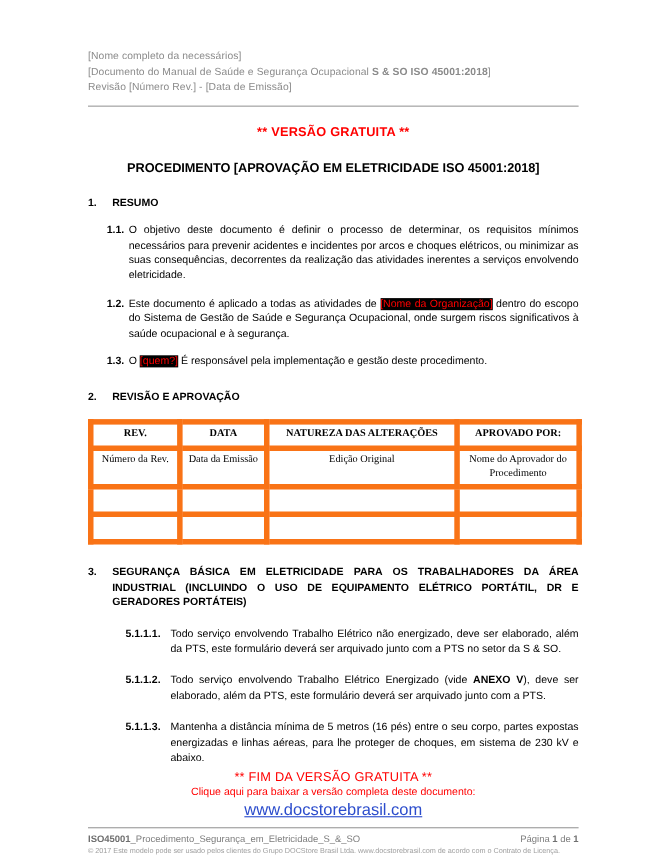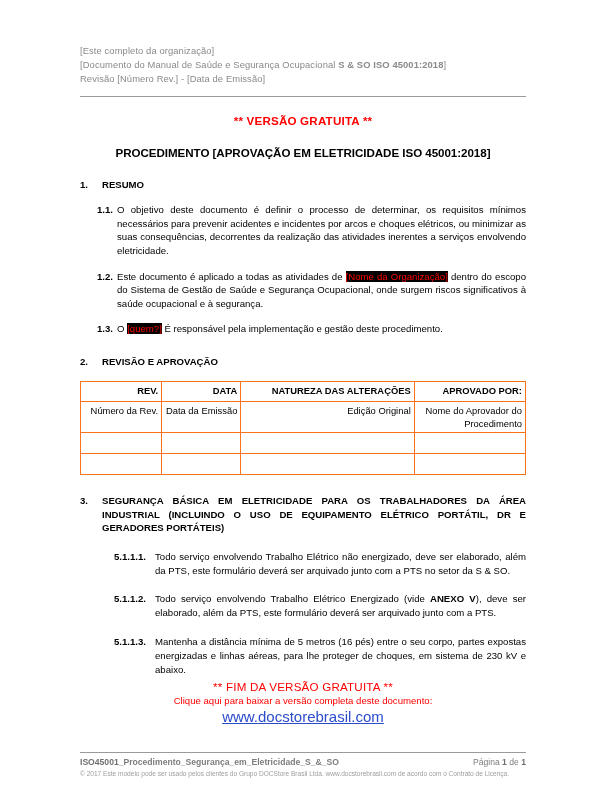--- a/index.html
+++ b/index.html
@@ -101,26 +101,27 @@
 
   
   .rev-table {
     margin-top: 12px;
     border-collapse: collapse;
     width: 100%;
     font-size: 9.4px;
     table-layout: fixed;
   }
   .rev-table td, .rev-table th {
-    border: 1px solid #f97316;
-    text-align: right;
+    border: 5px solid #f97316;
+    text-align: center;
     vertical-align: top;
     padding: 2px 3px;
     line-height: 13.2px;
     font-weight: normal;
+    font-family: Liberation Serif, serif;
   }
   .rev-table th { font-weight: bold; height: 15px; }
   .rev-table td.empty { height: 16px; }
   .col-rev  { width: 81px; }
   .col-data { width: 79px; }
   .col-nat  { width: 173px; }
   .col-apr  { width: 111px; }
 
   
   .end-block { margin-top: 4px; text-align: center; }
@@ -153,37 +154,37 @@
   }
   .footer-rule { border-top: 1px solid #9a9a9a; }
   .footer-row {
     margin-top: 4px;
     display: flex;
     justify-content: space-between;
     align-items: baseline;
     color: #7d7d7d;
     font-size: 8.6px;
   }
-  .footer-row .fname { font-weight: bold; }
+  .footer-row .fname { font-weight: normal; }
   .footer-row .fname b { color: #6f6f6f; }
   .footer-row .fpage b { color: #6f6f6f; }
   .footer-copy {
     margin-top: 3px;
     color: #9e9e9e;
     font-size: 6.6px;
     letter-spacing: -.02px;
   }
 </style>
 </head>
 <body>
 
 <div class="page">
 
   <div class="doc-header">
-    <div>[Este completo da organização]</div>
+    <div>[Nome completo da necessários]</div>
     <div><span>[Documento do Manual de Saúde e Segurança Ocupacional </span><b>S &amp; SO ISO 45001:2018</b><span>]</span></div>
     <div>Revisão [Número Rev.] - [Data de Emissão]</div>
   </div>
   <div class="header-rule"></div>
 
   <div class="free-version">** VERSÃO GRATUITA **</div>
   <div class="doc-title">PROCEDIMENTO [APROVAÇÃO EM ELETRICIDADE ISO 45001:2018]</div>
 
   <div class="sec">
     <div class="num">1.</div>

